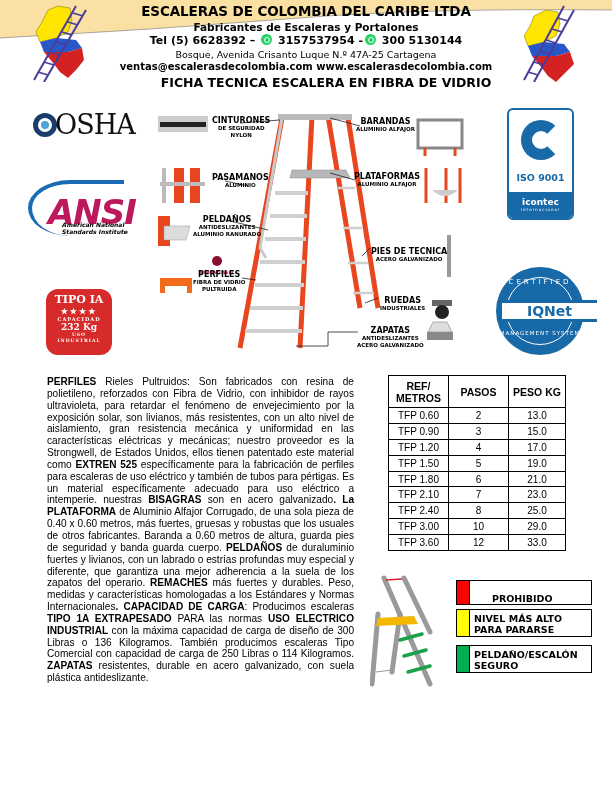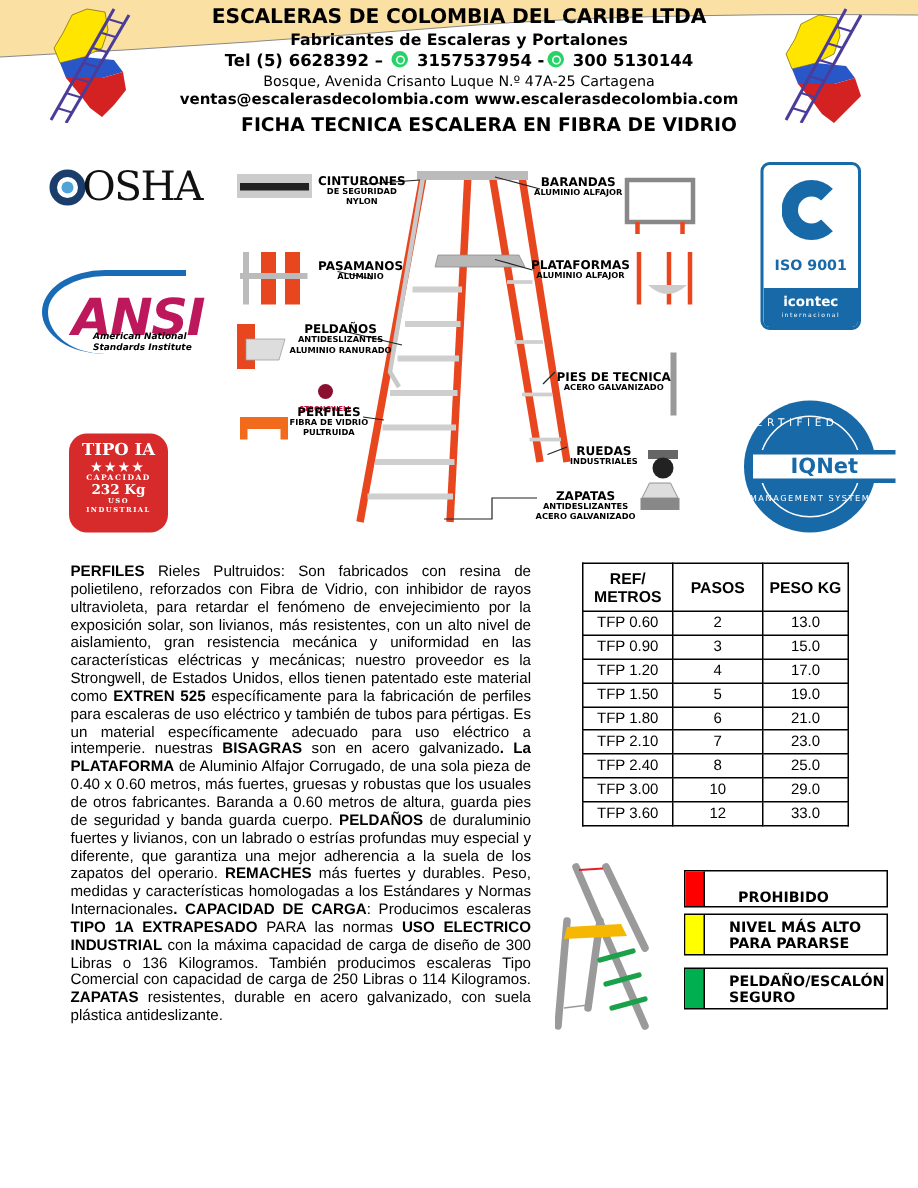--- a/index.html
+++ b/index.html
@@ -45,21 +45,21 @@
   
   .iso { position: absolute; left: 507px; top: 108px; width: 67px; height: 112px; border: 2px solid #1769a8; border-radius: 6px; overflow: hidden; }
   .iso .c { position: absolute; left: 12px; top: 10px; width: 40px; height: 40px; border-radius: 50%; border: 11px solid #1769a8; border-right-color: transparent; }
   .iso .label { position: absolute; left: 0; top: 62px; width: 100%; text-align: center; font-size: 9.5px; font-weight: bold; color: #1769a8; }
   .iso .foot { position: absolute; left: 0; bottom: 0; width: 100%; height: 26px; background: #1769a8; color: #fff; text-align: center; font-size: 9px; font-weight: bold; padding-top: 5px; }
   .iso .foot small { display: block; font-size: 4px; font-weight: normal; letter-spacing: 1px; }
 
   .iqnet { position: absolute; left: 496px; top: 267px; width: 88px; height: 88px; border-radius: 50%; background: #1769a8; }
   .iqnet .inner { position: absolute; left: 10px; top: 10px; width: 68px; height: 68px; border-radius: 50%; border: 1.5px solid #fff; }
   .iqnet .band { position: absolute; left: 6px; top: 33px; width: 95px; height: 22px; background: #fff; border-top: 3px solid #1769a8; border-bottom: 3px solid #1769a8; text-align: center; font-size: 14px; font-weight: bold; color: #1769a8; line-height: 16px; }
-  .iqnet .top { position: absolute; left: 0; top: 11px; width: 100%; color: #fff; font-size: 7px; letter-spacing: 3px; }
+  .iqnet .top { position: absolute; left: 0; top: 11px; width: 100%; text-align: center; color: #fff; font-size: 7px; letter-spacing: 3px; }
   .iqnet .bot { position: absolute; left: 0; top: 63px; width: 100%; text-align: center; color: #fff; font-size: 5.5px; letter-spacing: 1px; }
 
   
   .ladder-svg { position: absolute; left: 150px; top: 108px; width: 320px; height: 250px; }
   .callout { position: absolute; text-align: center; font-weight: bold; white-space: nowrap; }
   .callout .main { font-size: 8px; display: block; }
   .callout .sub { font-size: 5.5px; display: block; line-height: 7px; }
 
   
   .body-text { position: absolute; left: 47px; top: 376px; width: 307px; font-family: "Liberation Sans", sans-serif; font-size: 10.1px; line-height: 11.85px; text-align: justify; }
@@ -71,21 +71,21 @@
   .spec-table th { font-weight: bold; height: 32px; font-size: 10.5px; line-height: 12px; }
   .spec-table td { height: 15.9px; }
   .spec-table .c1 { width: 60px; }
   .spec-table .c2 { width: 60px; }
   .spec-table .c3 { width: 57px; }
 
   
   .small-ladder { position: absolute; left: 370px; top: 572px; width: 72px; height: 118px; }
   .legend-box { position: absolute; left: 456px; width: 136px; border: 1px solid #000; display: flex; }
   .legend-box .sw { width: 13px; flex-shrink: 0; border-right: 1px solid #000; }
-  .legend-box .lbl { font-size: 9.5px; font-weight: bold; padding-left: 16px; line-height: 11px; }
+  .legend-box .lbl { font-size: 9.5px; font-weight: bold; padding-left: 4px; line-height: 11px; }
 </style>
 </head>
 <body>
 
 <svg class="swoosh" viewBox="0 0 612 40">
   <path d="M0,0 L612,0 L612,10 Q420,8 300,18 Q150,30 0,38 Z" fill="#f9d585" opacity="0.75"></path>
   <path d="M0,38 Q150,30 300,18 Q420,8 612,10" fill="none" stroke="#888" stroke-width="0.7"></path>
 </svg>
 
 <svg class="logo-map left" viewBox="0 0 88 80">

